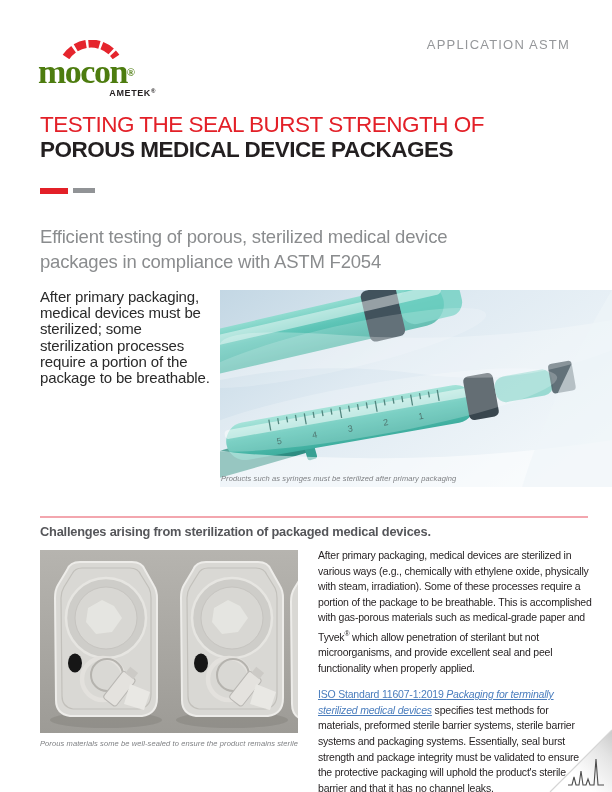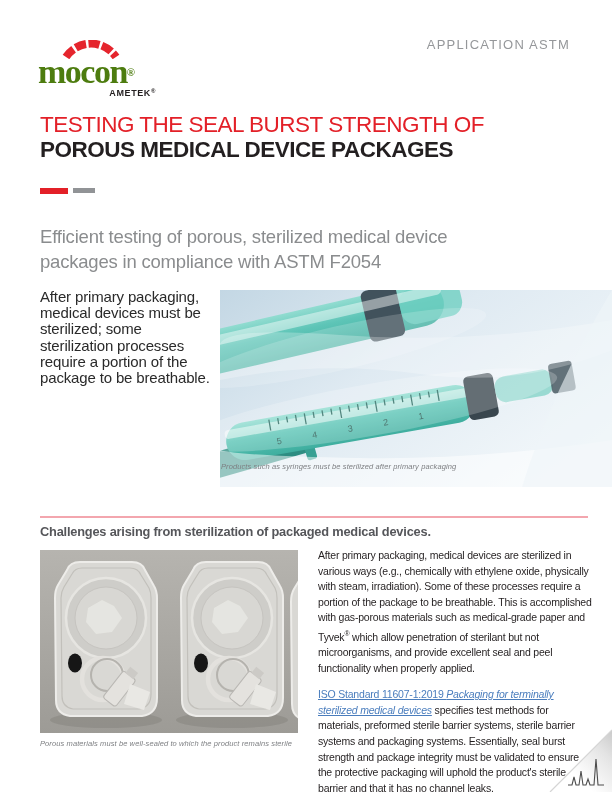--- a/index.html
+++ b/index.html
@@ -30,21 +30,21 @@
   
   .subtitle { position:absolute; left:40px; top:224px; width:460px; font-size:18.5px;
               line-height:25px; color:#8a8c8e; letter-spacing:-0.2px; }
 
   
   .intro-col { position:absolute; left:40px; top:289px; width:174px; font-size:15px;
                line-height:16.2px; letter-spacing:-0.15px; color:#2a2a2a; }
   .intro-col p { margin-bottom:10px; }
   .syringe-img { position:absolute; left:220px; top:290px; width:392px; height:197px; }
   .caption { font-style:italic; font-size:7.5px; color:#7d7f82; letter-spacing:0.1px; }
-  .caption-syringe { position:absolute; left:221px; top:462px; }
+  .caption-syringe { position:absolute; left:221px; top:474px; }
   .caption-blister { position:absolute; left:40px; top:739px; }
 
   
   .divider { position:absolute; left:40px; top:516px; width:548px; height:2px; background:#f3a6ae; }
   .section-heading { position:absolute; left:40px; top:524px; font-size:12.8px; font-weight:700;
                      color:#55565a; letter-spacing:-0.2px; }
 
   
   .blister-img { position:absolute; left:40px; top:550px; width:258px; height:183px; }
   .challenge-col { position:absolute; left:318px; top:548px; width:274px; font-size:10.5px;
@@ -177,21 +177,21 @@
           <rect x="58" y="112" width="16" height="34" rx="3" fill="#e4e2de" stroke="#b9b7b3" stroke-width="1"></rect>
           <rect x="61" y="105" width="10" height="8" fill="#cccac6"></rect>
         </g>
         <path d="M76,124 l20,8 -6,18 -20,-6 z" fill="#e9e8e4"></path>
       </g>
       <g transform="translate(250,14)">
         <path d="M26,2 L78,2 Q88,2 91,10 L100,26 Q103,31 103,38 L103,138 Q103,154 88,156 L16,156 Q2,154 2,140 L1,38 Q1,30 4,25 L13,10 Q16,2 26,2 Z" fill="#d9d8d4" stroke="#edece9" stroke-width="2"></path>
       </g>
     </svg>
   </div>
-  <div class="caption caption-blister">Porous materials must be well-sealed to which the product remains sterile</div>
+  <div class="caption caption-blister">Porous materials some be well-sealed to ensure the product remains sterile</div>
 
   <div class="challenge-col">
     <p><span>After primary packaging, medical devices are sterilized in various ways (e.g., chemically with ethylene oxide, physically with steam, irradiation).  Some of these processes require a portion of the package to be breathable.  This is accomplished with gas-porous materials such as medical-grade paper and Tyvek</span><sup>®</sup><span> which allow penetration of sterilant but not microorganisms, and provide excellent seal and peel functionality when properly applied.</span></p>
     <p><a class="iso-link"><span>ISO Standard 11607-1:2019 </span><span class="it">Packaging for terminally sterilized medical devices</span></a><span> specifies test methods for materials, preformed sterile barrier systems, sterile barrier systems and packaging systems.  Essentially, seal burst strength and package integrity must be validated to ensure the protective packaging will uphold the product's sterile barrier and that it has no channel leaks.</span></p>
   </div>
 
   <div class="corner">
     <svg width="64" height="64" viewBox="0 0 64 64">
       <defs>
         <linearGradient id="cg" x1="0" y1="1" x2="1" y2="0">

